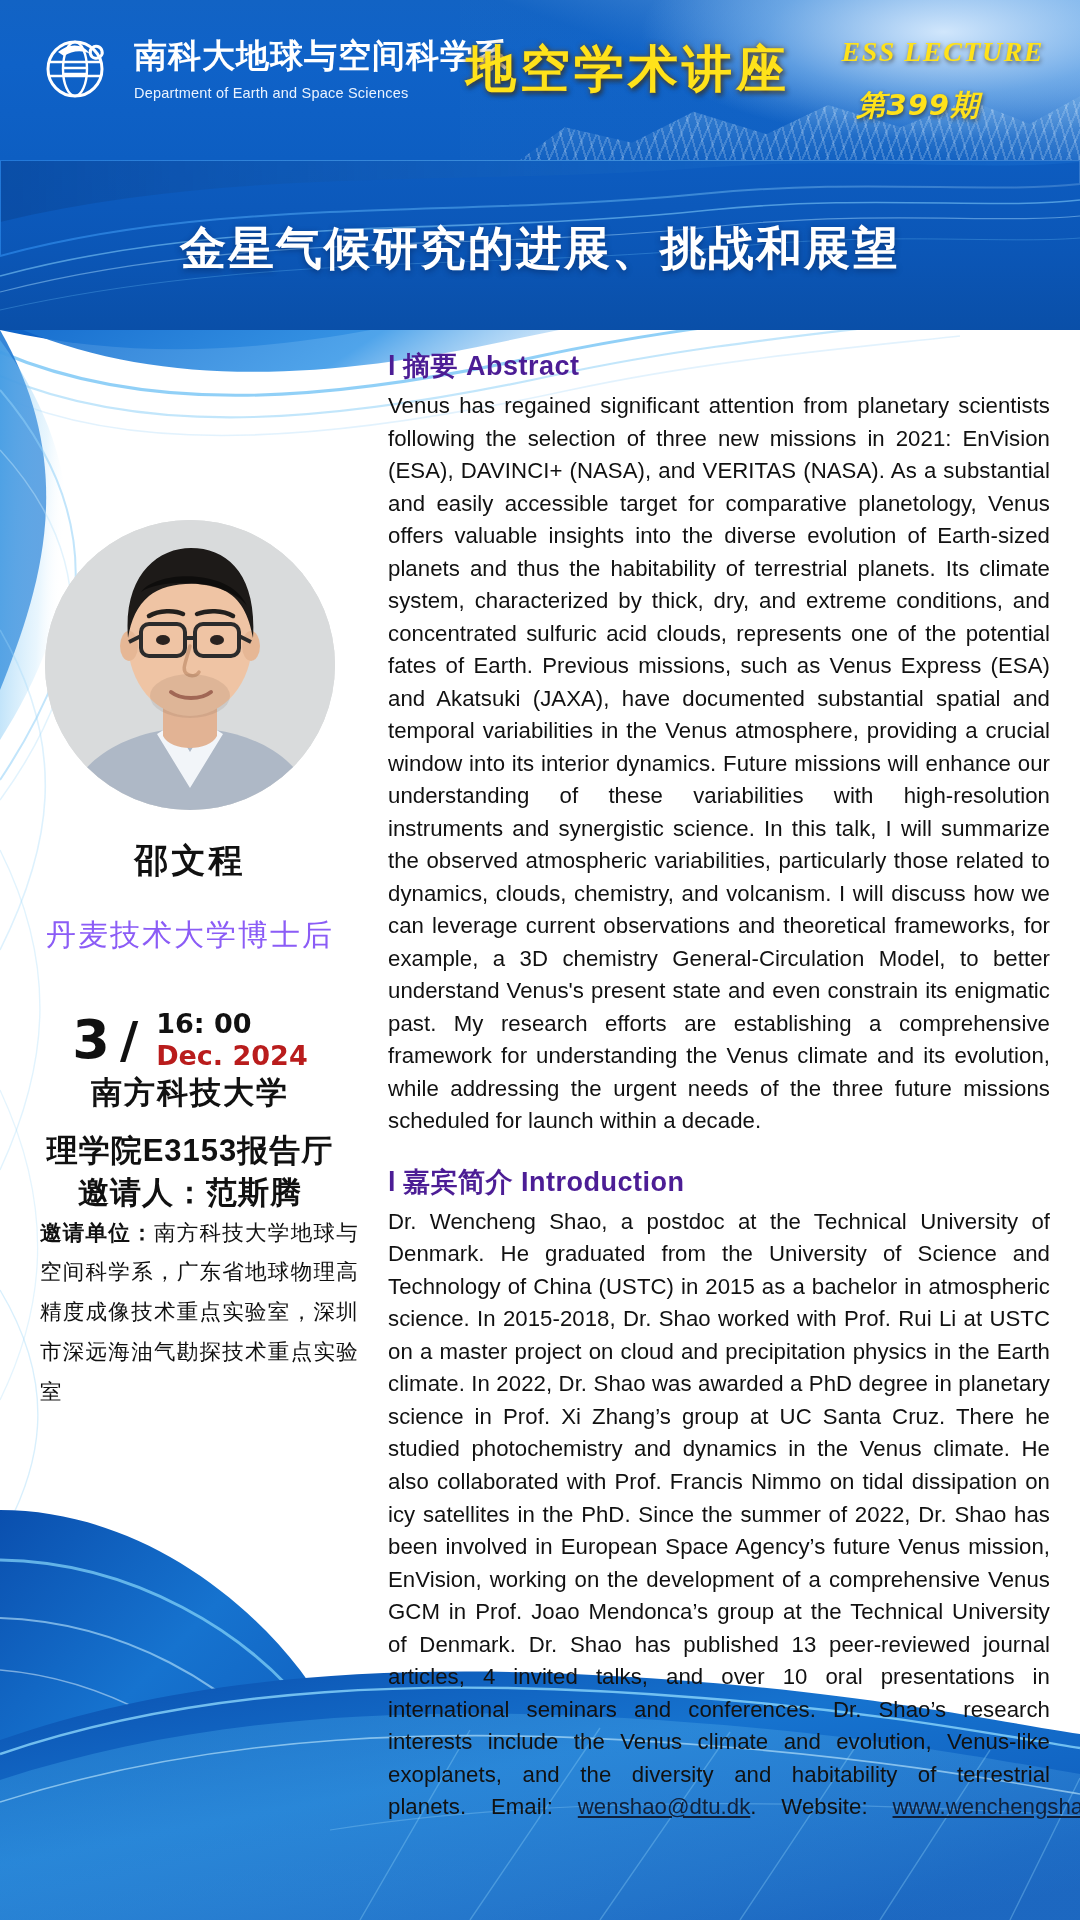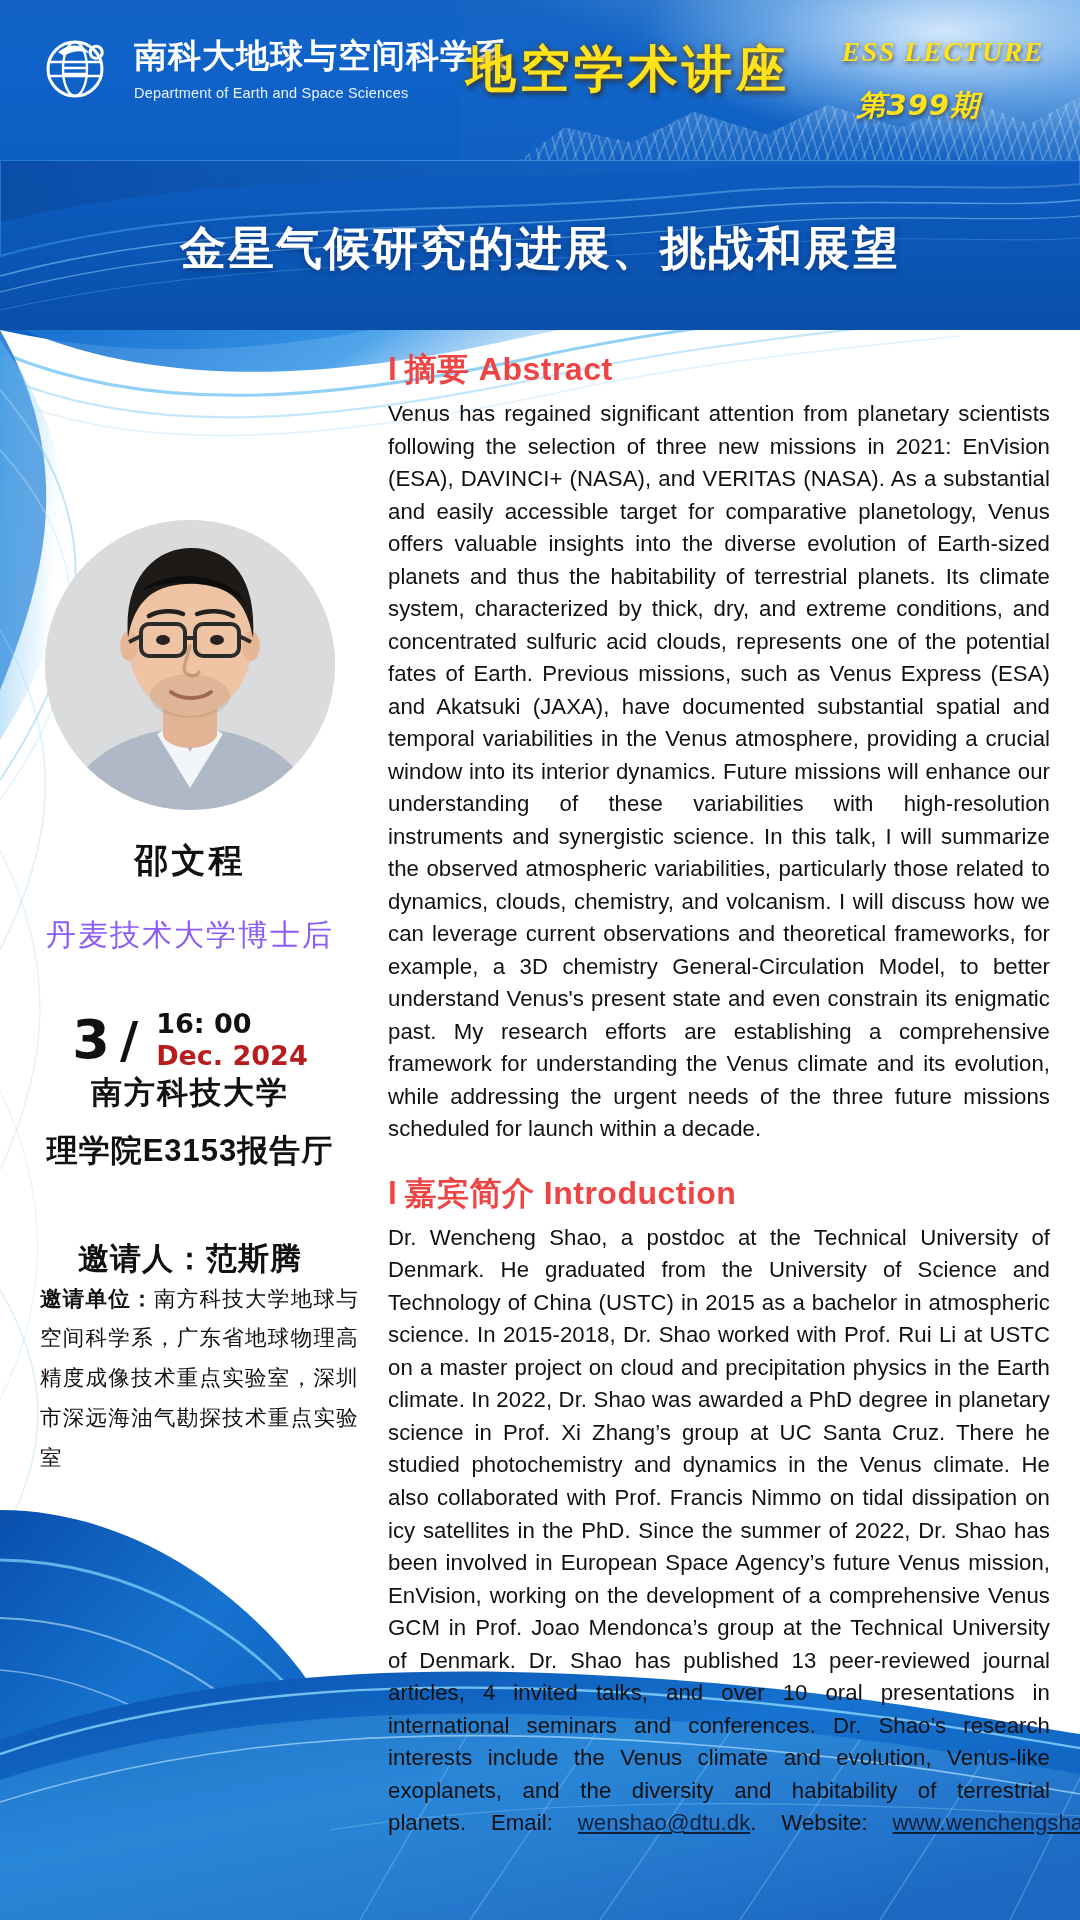--- a/index.html
+++ b/index.html
@@ -171,40 +171,39 @@
     text-align: right;
   }
   .venue-1 {
     font-size: 31px; font-weight: 700; color: #111111; letter-spacing: 2px;
   }
   .venue-2 {
     margin-top: 16px;
     font-size: 31px; font-weight: 700; color: #111111; letter-spacing: 1px;
   }
   .inviter {
-    margin-top: 66px;
     font-size: 31px; font-weight: 700; color: #111111; letter-spacing: 1px;
   }
   .organizer {
     padding: 0 22px 0 40px;
     text-align: justify;
     font-size: 21.5px; line-height: 1.85; color: #111111;
     letter-spacing: 0.3px;
   }
   .organizer b { font-weight: 700; }
 
   
   .right-col {
     position: absolute;
     left: 388px; top: 348px;
     width: 662px;
     z-index: 6;
   }
   .sec-head {
-    font-size: 32px; font-weight: 700; color: #ef4444;
+    font-size: 27px; font-weight: 700; color: #4c1d95;
     letter-spacing: 0.5px;
     margin-bottom: 6px;
   }
   .sec-head .bar { margin-right: 7px; }
   .sec-body {
     font-size: 22.2px;
     line-height: 1.465;
     color: #111111;
     text-align: justify;
     text-justify: inter-word;

